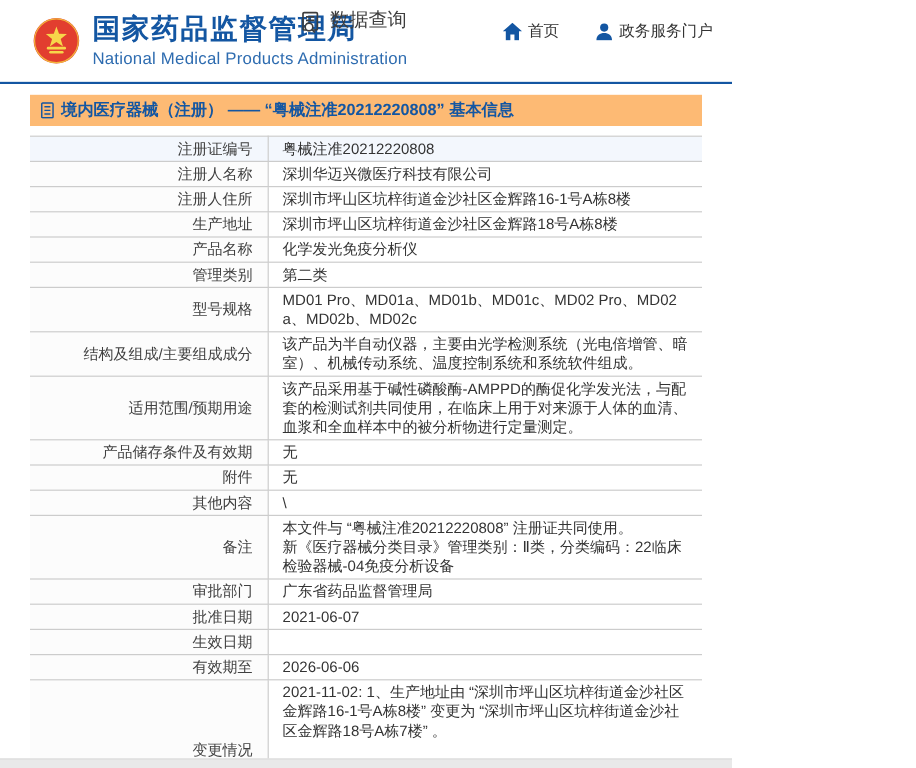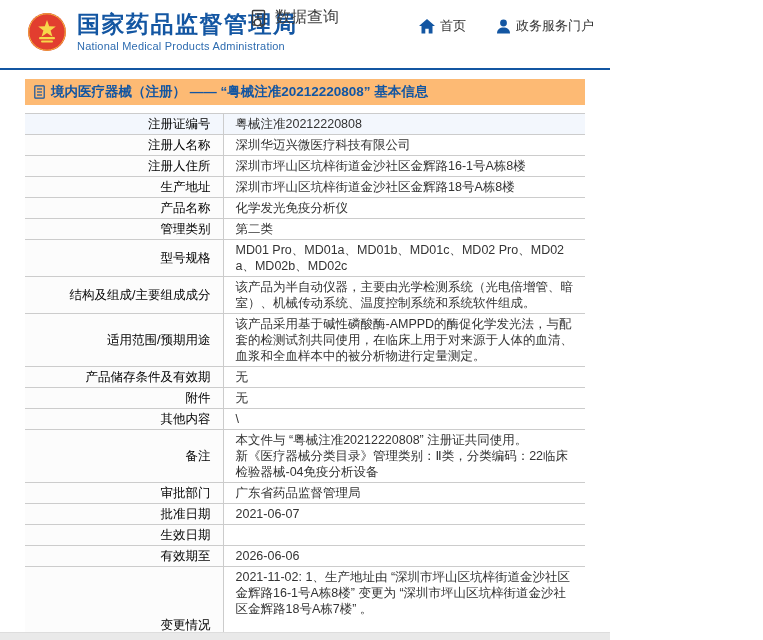--- a/index.html
+++ b/index.html
@@ -6,39 +6,39 @@
   html,body { width:763px; height:640px; overflow:hidden; background:#ffffff;
               font-family:"Liberation Sans","DejaVu Sans",sans-serif; }
   .page { position:relative; width:610px; height:640px; background:#fff; }
 
   
   .header { position:relative; height:68px; background:#fff; }
   .logo-group { position:absolute; left:27px; top:11px; display:flex; align-items:center; cursor:pointer; }
   .emblem { width:40px; height:40px; flex:0 0 auto; }
   .logo-text { margin-left:10px; }
   .logo-cn { color:#1356a2; font-size:23px; font-weight:bold; letter-spacing:1.5px; line-height:26px; }
-  .logo-en { color:#2e6cb0; font-size:11px; margin-top:3px; letter-spacing:.2px; }
+  .logo-en { color:#2e6cb0; font-size:14px; margin-top:3px; letter-spacing:.2px; }
   .data-query { position:absolute; left:251px; top:7px; display:flex; align-items:flex-end; gap:5px;
                 color:#3d3d3d; font-size:16px; cursor:pointer; }
   .top-nav { position:absolute; right:16px; top:17px; display:flex; gap:30px; }
   .nav-item { display:flex; align-items:center; gap:5px;
               font-size:13px; color:#333; cursor:pointer; white-space:nowrap; }
   .blue-line { height:2px; background:#1356a2; }
 
   
   .title-bar { margin:9px 25px 0 25px; height:26px; background:#fdba74;
                display:flex; align-items:center; padding:0 9px; gap:6px;
                color:#1356a2; font-weight:bold; font-size:13.5px; }
 
   
   .table-wrap { margin:8px 25px 0 25px; }
   table.info { width:100%; border-collapse:collapse; table-layout:fixed; }
   td { border-top:1px solid #cccccc; border-bottom:1px solid #cccccc;
        font-size:12.5px; line-height:16px; padding:2px 12px; vertical-align:middle; }
-  td.label-cell { width:198px; text-align:right; color:#000000;
+  td.label-cell { width:198px; text-align:right; color:#404040;
                   border-right:1px solid #cccccc; background:#fcfcfc; }
   td.value-cell { color:#333333; white-space:pre-line; word-break:break-all; }
   tr.hl td { background:#f3f7fd; }
   a.detail { color:#7f1d1d; text-decoration:none; cursor:pointer; }
 
   .note-icon { display:inline-block; position:relative; width:9px; height:11px;
                margin-right:3px; vertical-align:-1px; }
   .note-icon::before { content:""; position:absolute; left:0; top:0; width:9px; height:9px;
                border-radius:50%; background:radial-gradient(circle at 35% 30%, #777 0 18%, #2e2e2e 40%); }
   .note-icon::after { content:""; position:absolute; left:1px; bottom:0; width:0; height:0;

